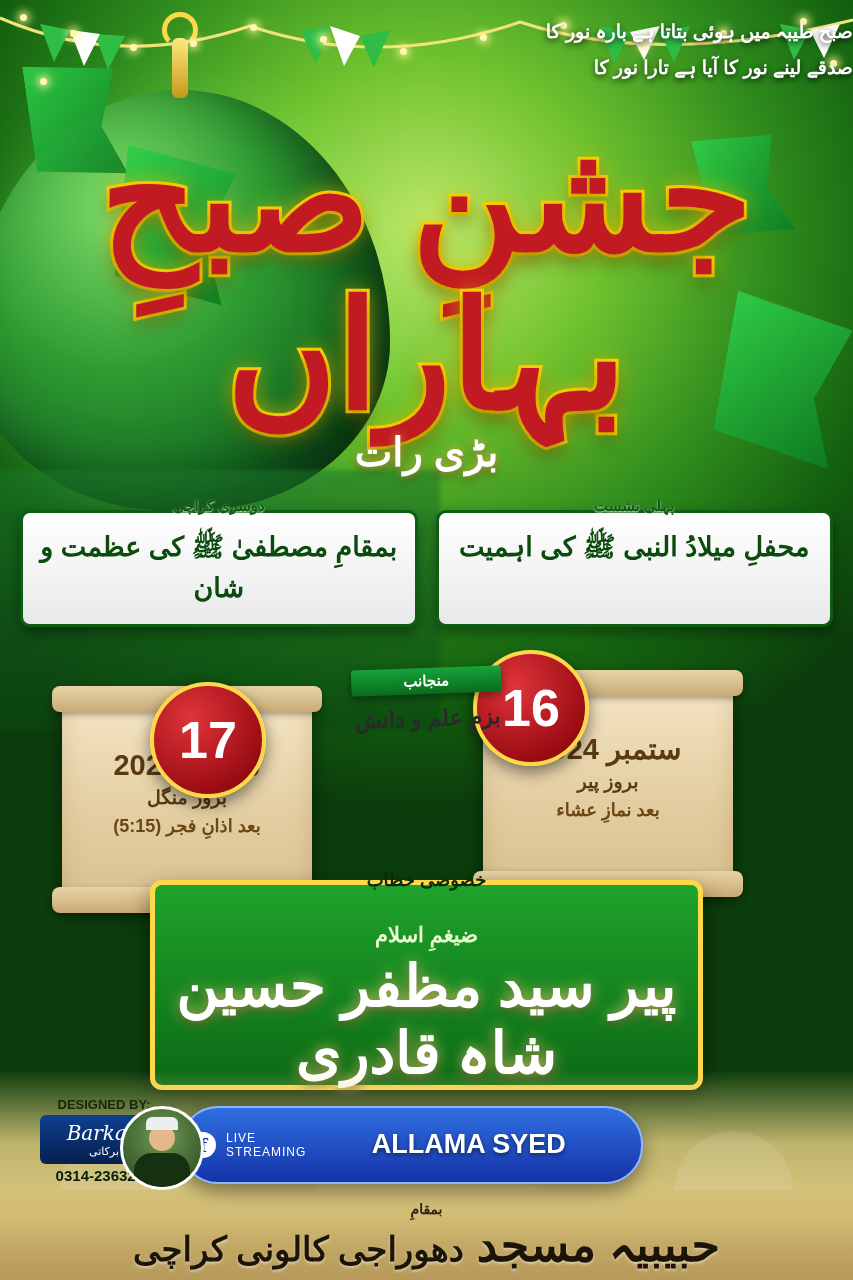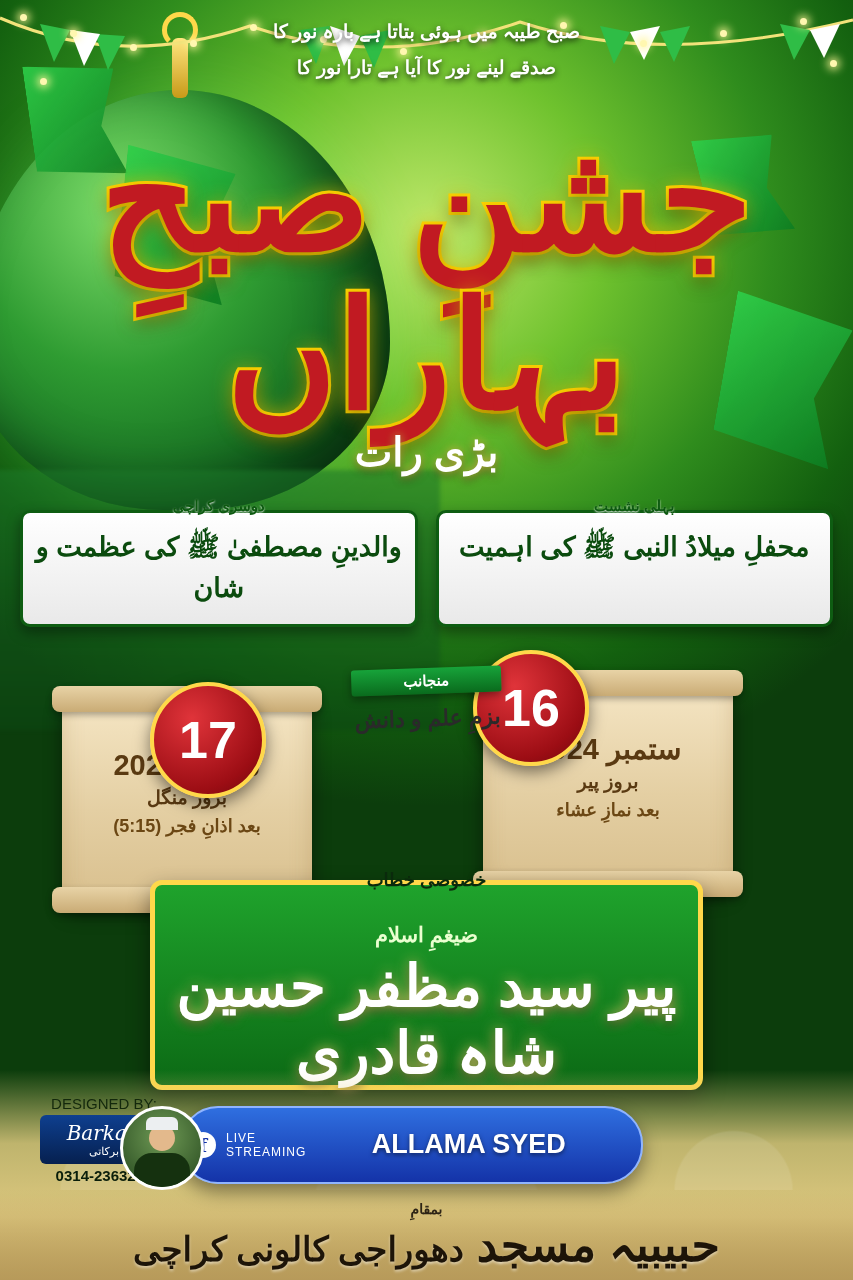--- a/index.html
+++ b/index.html
@@ -61,21 +61,21 @@
   .flag.f3{right:10px;top:300px;transform:rotate(10deg);width:120px;height:160px;}
   .flag.f4{right:70px;top:130px;transform:rotate(-14deg);width:80px;height:110px;}
   
   .bunting{position:absolute;top:0;left:0;right:0;height:120px;}
   .bunting svg{display:block;width:100%;height:120px;}
   .lights{position:absolute;top:0;left:0;right:0;height:150px;pointer-events:none;}
   .bulb{position:absolute;width:7px;height:7px;border-radius:50%;
     background:#fff7b0;box-shadow:0 0 8px 3px rgba(255,245,150,.85);}
   
   .couplet{
-    position:absolute;top:14px;left:0;right:0;text-align:center;
+    position:absolute;top:14px;left:0;right:0;
     color:#ffffff;font-size:19px;line-height:1.9;direction:rtl;
     text-shadow:0 2px 6px rgba(0,0,0,.8);font-weight:bold;
   }
   
   .title-wrap{
     position:absolute;top:120px;left:0;right:0;text-align:center;
   }
   .title-main{
     direction:rtl;font-size:150px;line-height:1.05;font-weight:bold;
     color:#c11a22;
@@ -169,21 +169,21 @@
   .speaker .name{
     margin-top:6px;font-size:58px;font-weight:bold;color:#ffffff;
     text-shadow:0 0 14px rgba(255,230,120,.8),0 4px 10px rgba(0,0,0,.6);
     line-height:1.15;
   }
   
   .designer{
     position:absolute;left:40px;bottom:96px;width:128px;text-align:center;
     color:#17280f;
   }
-  .designer .dhead{font-size:15px;font-weight:normal;color:#13280c;}
+  .designer .dhead{font-size:13px;font-weight:bold;color:#13280c;}
   .designer .dbox{
     margin-top:3px;background:linear-gradient(180deg,#0e3f8f,#06204f);
     border-radius:6px;padding:6px 4px;color:#fff;
   }
   .designer .dname{font-family:"DejaVu Serif",serif;font-size:20px;font-style:italic;}
   .designer .darab{font-size:11px;}
   .designer .dphone{margin-top:3px;font-size:15px;font-weight:bold;color:#0a1e0a;}
   
   .livebar{
     position:absolute;left:180px;right:210px;bottom:96px;height:74px;
@@ -285,21 +285,21 @@
     <div class="title-sub">بڑی رات</div>
   </div>
 
   <div class="sessions">
     <div class="ribbon">
       <div class="tag">پہلی نشست</div>
       <div class="txt">محفلِ میلادُ النبی ﷺ کی اہمیت</div>
     </div>
     <div class="ribbon">
       <div class="tag">دوسری کراچی</div>
-      <div class="txt">والدینِ مصطفیٰ ﷺ کی عظمت و شان</div>
+      <div class="txt">بمقامِ مصطفیٰ ﷺ کی عظمت و شان</div>
     </div>
   </div>
 
   <div class="dates">
     <div class="scroll right">
       <div class="daybadge b16">16</div>
       <div class="line1">ستمبر 2024</div>
       <div class="line2">بروز پیر</div>
       <div class="line3">بعد نمازِ عشاء</div>
     </div>

